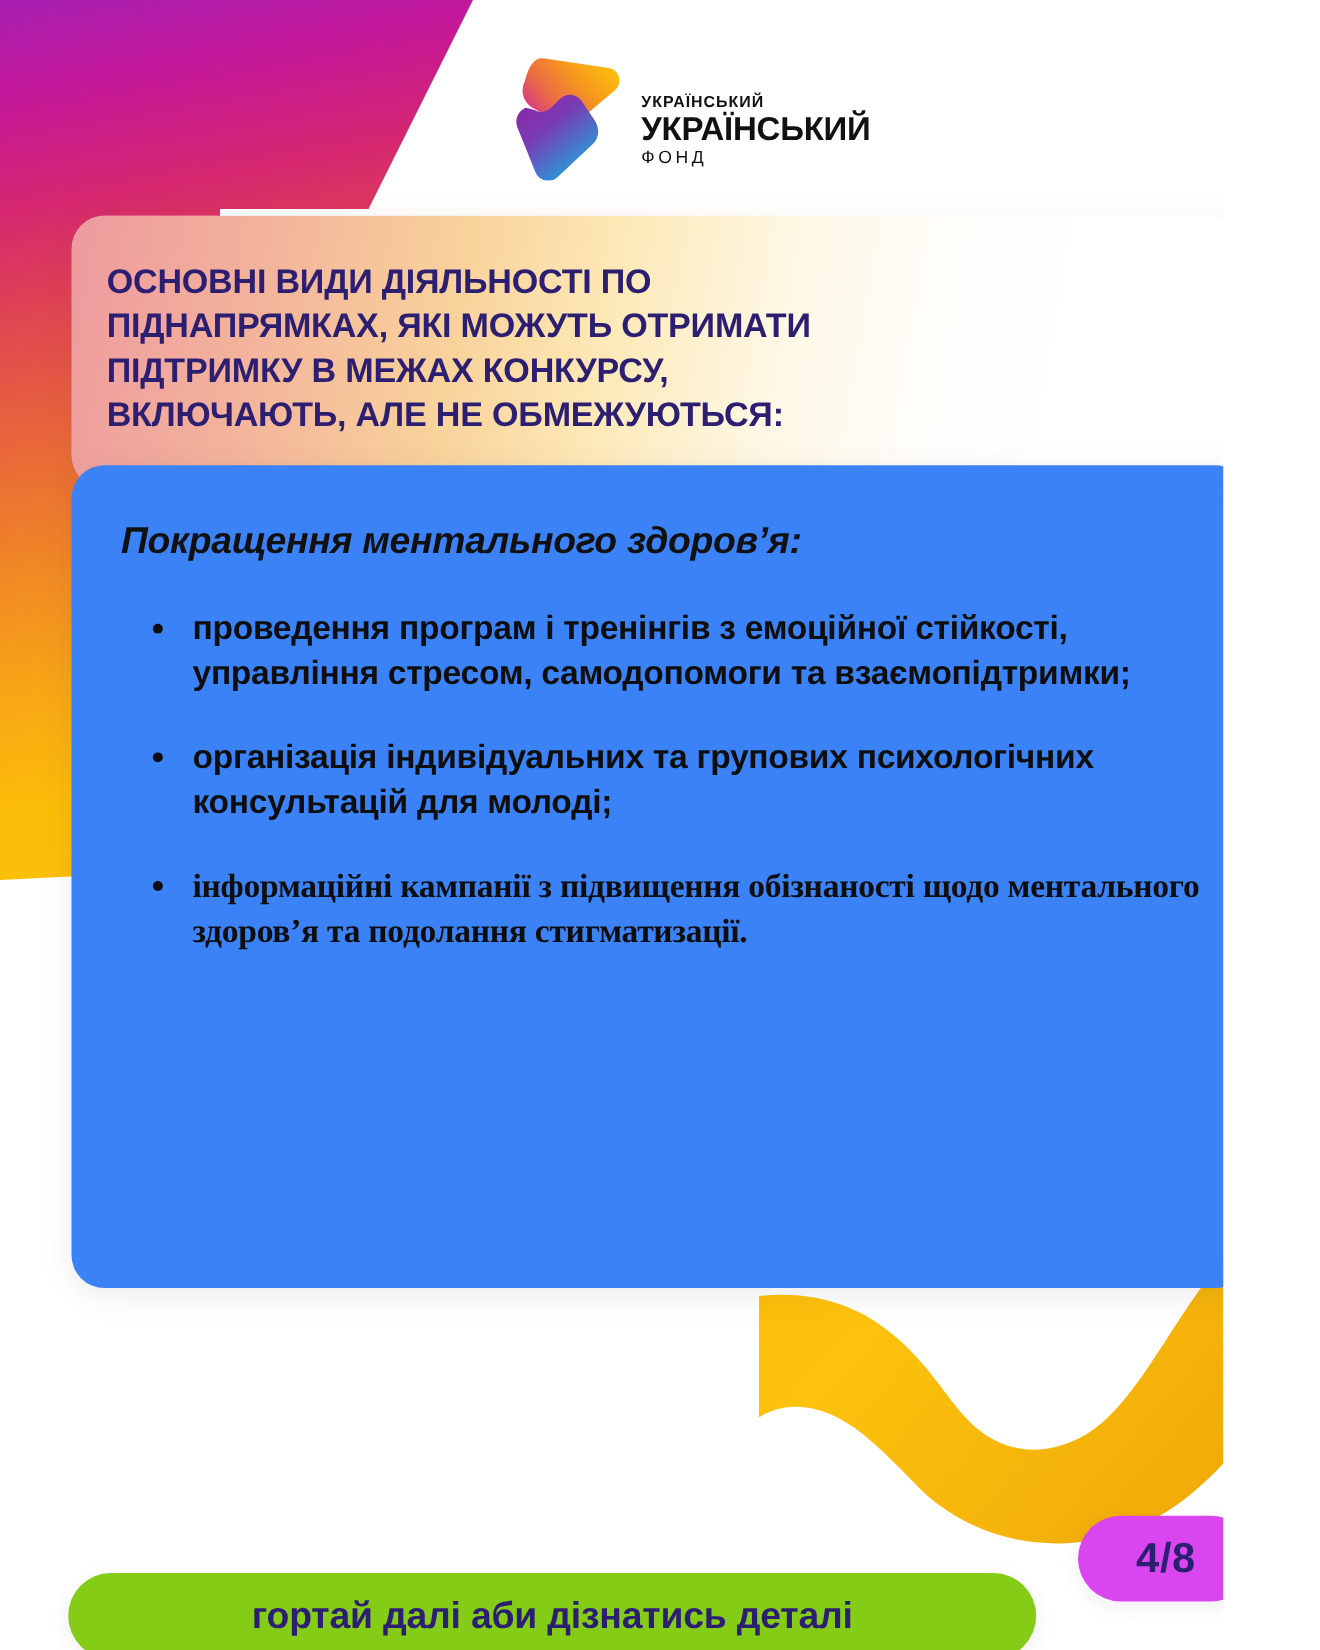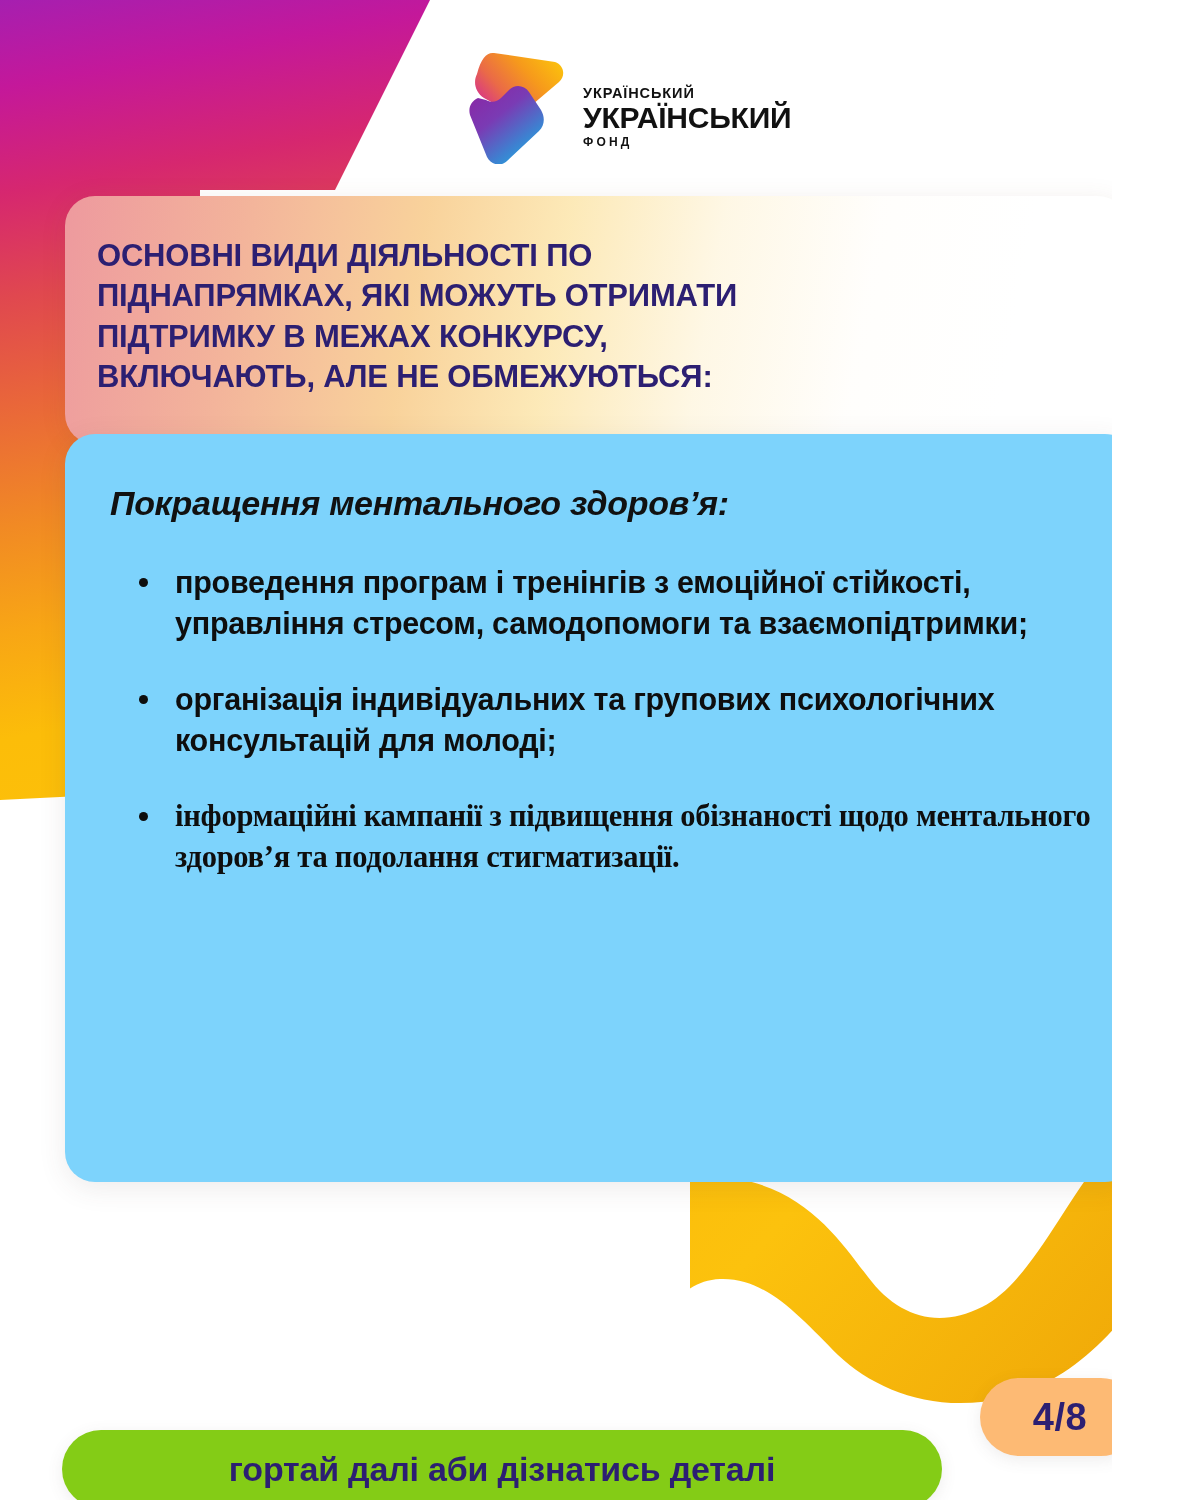--- a/index.html
+++ b/index.html
@@ -82,22 +82,22 @@
     font-weight: bold;
     letter-spacing: 0.9px;
   }
   .logo-line-2 {
     font-size: 30px;
     font-weight: bold;
     letter-spacing: -0.2px;
     margin-top: 2px;
   }
   .logo-line-3 {
-    font-size: 12px;
-    font-weight: bold;
+    font-size: 16px;
+    font-weight: normal;
     letter-spacing: 3.2px;
     margin-top: 3px;
   }
 
   
   .title-card {
     position: absolute;
     left: 65px;
     top: 196px;
     width: 1063px;
@@ -126,24 +126,24 @@
     font-weight: bold;
     line-height: 1.30;
     letter-spacing: -0.2px;
     white-space: pre-line;
   }
 
   
   .body-card {
     position: absolute;
     left: 65px;
-    top: 434px;
+    top: 423px;
     width: 1070px;
     height: 748px;
-    background: #7dd3fc;
+    background: #3b82f6;
     border-radius: 30px;
     box-shadow: 0 6px 28px rgba(80, 60, 60, 0.10);
   }
 
   .subtitle {
     position: absolute;
     left: 45px;
     top: 50px;
     color: #111111;
     font-size: 34px;
@@ -210,21 +210,21 @@
     font-weight: bold;
     letter-spacing: -0.2px;
   }
 
   .page-pill {
     position: absolute;
     left: 980px;
     top: 1378px;
     width: 160px;
     height: 78px;
-    background: #fdba74;
+    background: #d946ef;
     border-radius: 39px;
     box-shadow: 0 4px 16px rgba(90, 80, 80, 0.10);
   }
   .page-pill-label {
     position: absolute;
     left: 0;
     top: 0;
     width: 160px;
     height: 78px;
     display: flex;

